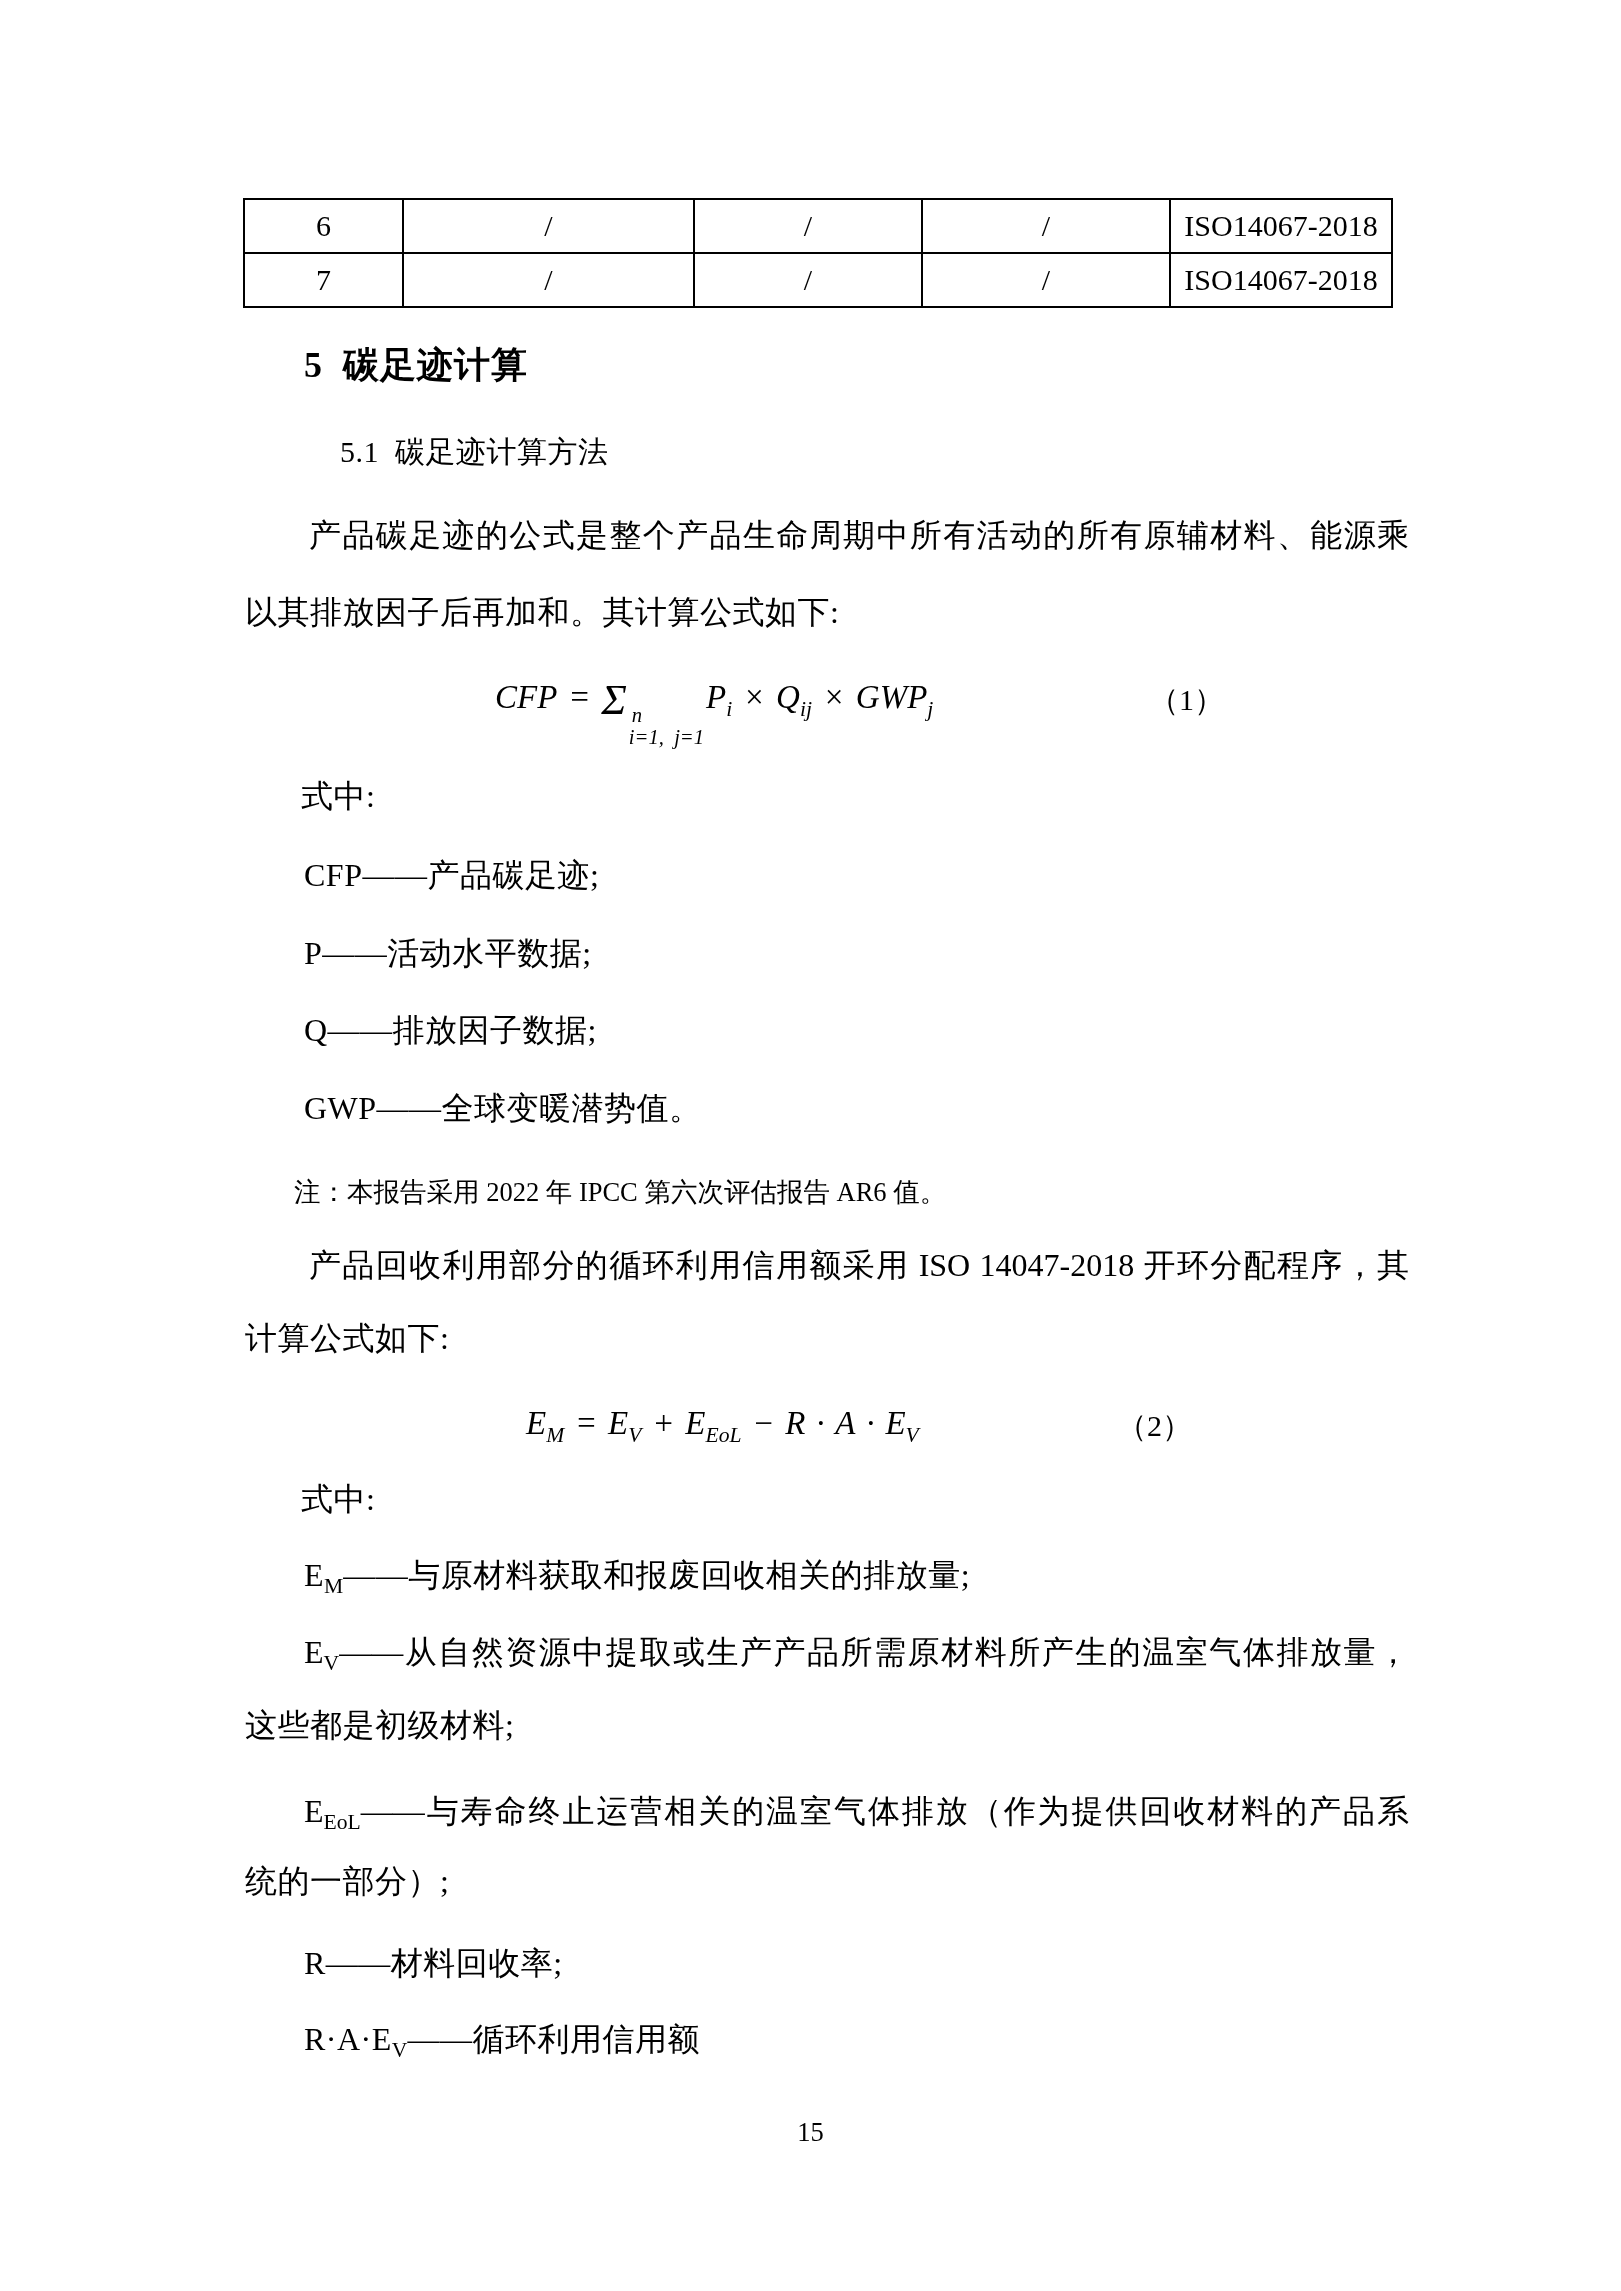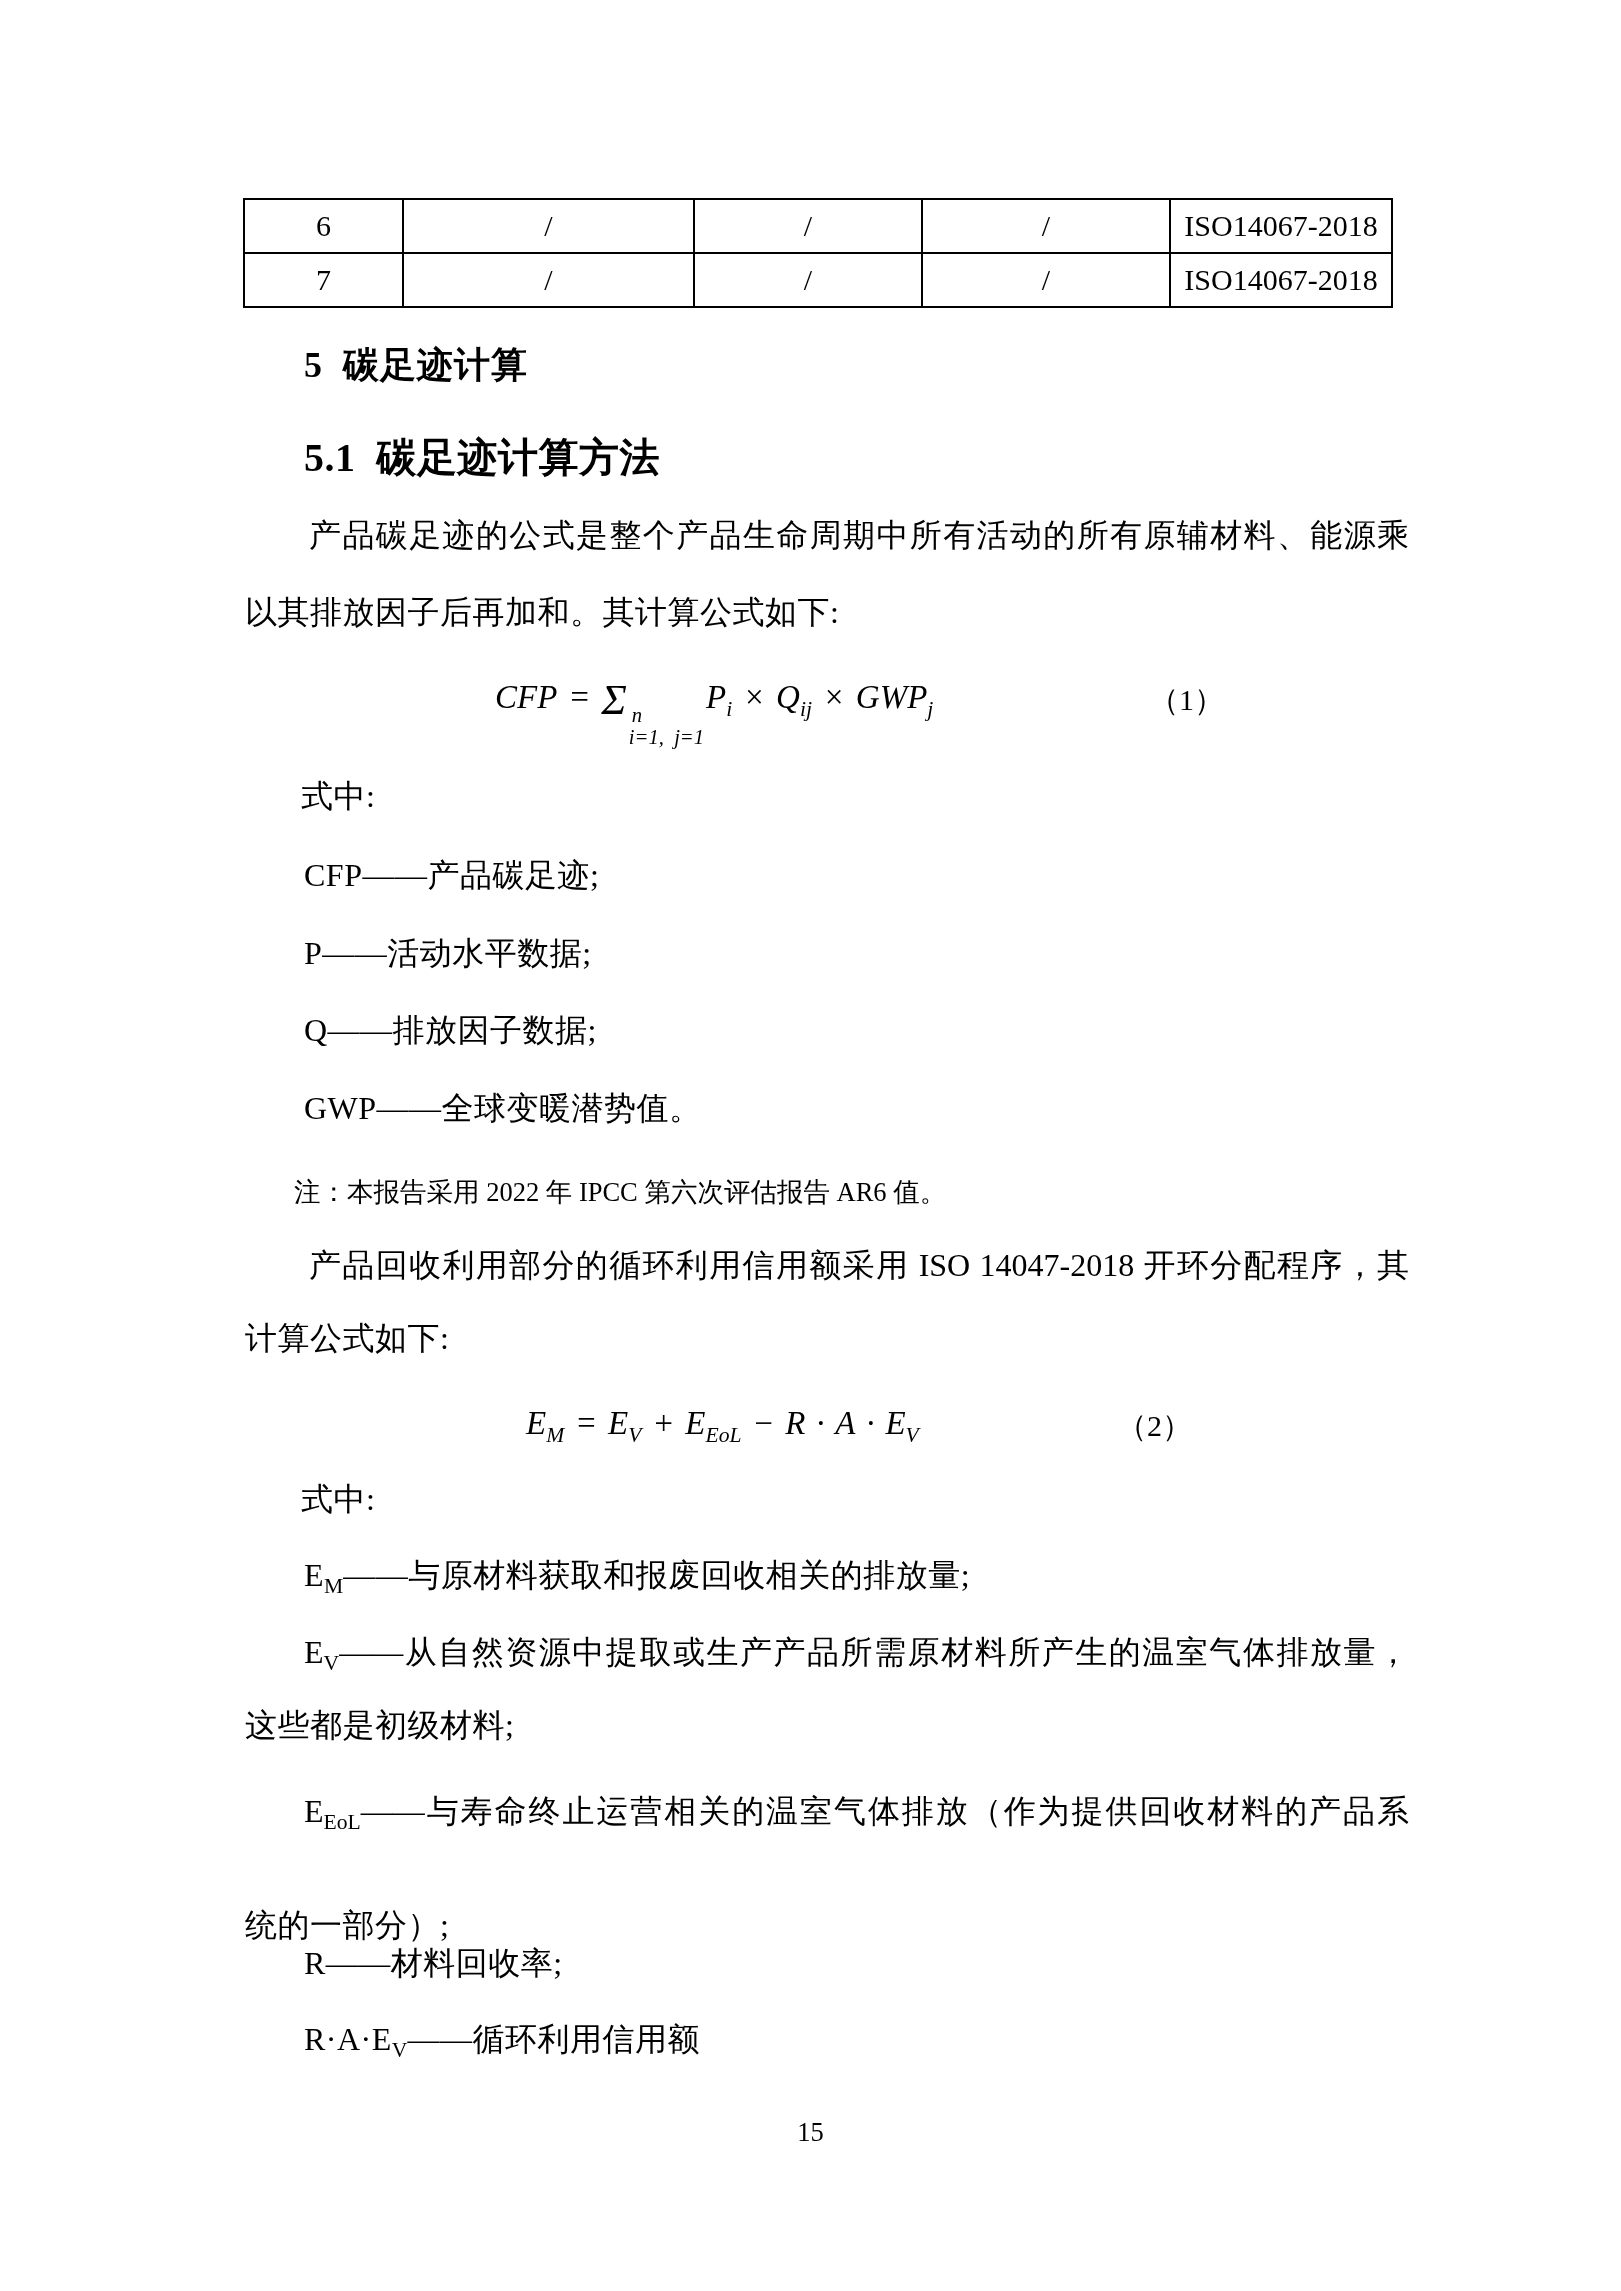--- a/index.html
+++ b/index.html
@@ -19,21 +19,21 @@
     letter-spacing:0.5px;
     white-space:pre;
   }
   .jline{
     white-space:normal;
     letter-spacing:0;
     text-align:justify;
     text-align-last:justify;
   }
   .h1{font-size:36px;font-weight:bold;letter-spacing:1px;}
-  .h2{font-size:40px;font-weight:bold;letter-spacing:0.5px;}
+  .h2{font-size:30px;font-weight:normal;letter-spacing:0.5px;margin-left:36px;}
   .small{font-size:26.5px;letter-spacing:0;}
   .line sub{font-size:21.6px;line-height:0;letter-spacing:0;}
 
   table.tbl{
     position:absolute;left:243px;top:198px;
     width:1149px;
     border-collapse:collapse;
     table-layout:fixed;
     border:2.9px solid #000;
   }
@@ -124,21 +124,21 @@
   </div>
 
   <div class="line" style="left:301px;top:1481px;">式中:</div>
 
   <div class="line" style="left:304px;top:1557px;"><span>E</span><sub>M</sub><span>——与原材料获取和报废回收相关的排放量;</span></div>
 
   <div class="line jline" style="left:304px;top:1634px;width:1105px;"><span>E</span><sub>V</sub><span>——从自然资源中提取或生产产品所需原材料所产生的温室气体排放量，</span></div>
   <div class="line" style="left:245px;top:1707px;text-align:center;">这些都是初级材料;</div>
 
   <div class="line jline" style="left:304px;top:1793px;width:1105px;"><span>E</span><sub>EoL</sub><span>——与寿命终止运营相关的温室气体排放（作为提供回收材料的产品系</span></div>
-  <div class="line" style="left:245px;top:1863px;margin-top:44px;">统的一部分）;</div>
+  <div class="line" style="left:245px;top:1863px;">统的一部分）;</div>
 
   <div class="line" style="left:304px;top:1945px;">R——材料回收率;</div>
 
   <div class="line" style="left:304px;top:2021px;"><span>R·A·E</span><sub>V</sub><span>——循环利用信用额</span></div>
 
   <div class="line small" style="left:0;top:2117px;width:1621px;text-align:center;">15</div>
 
 </div>
 
 

